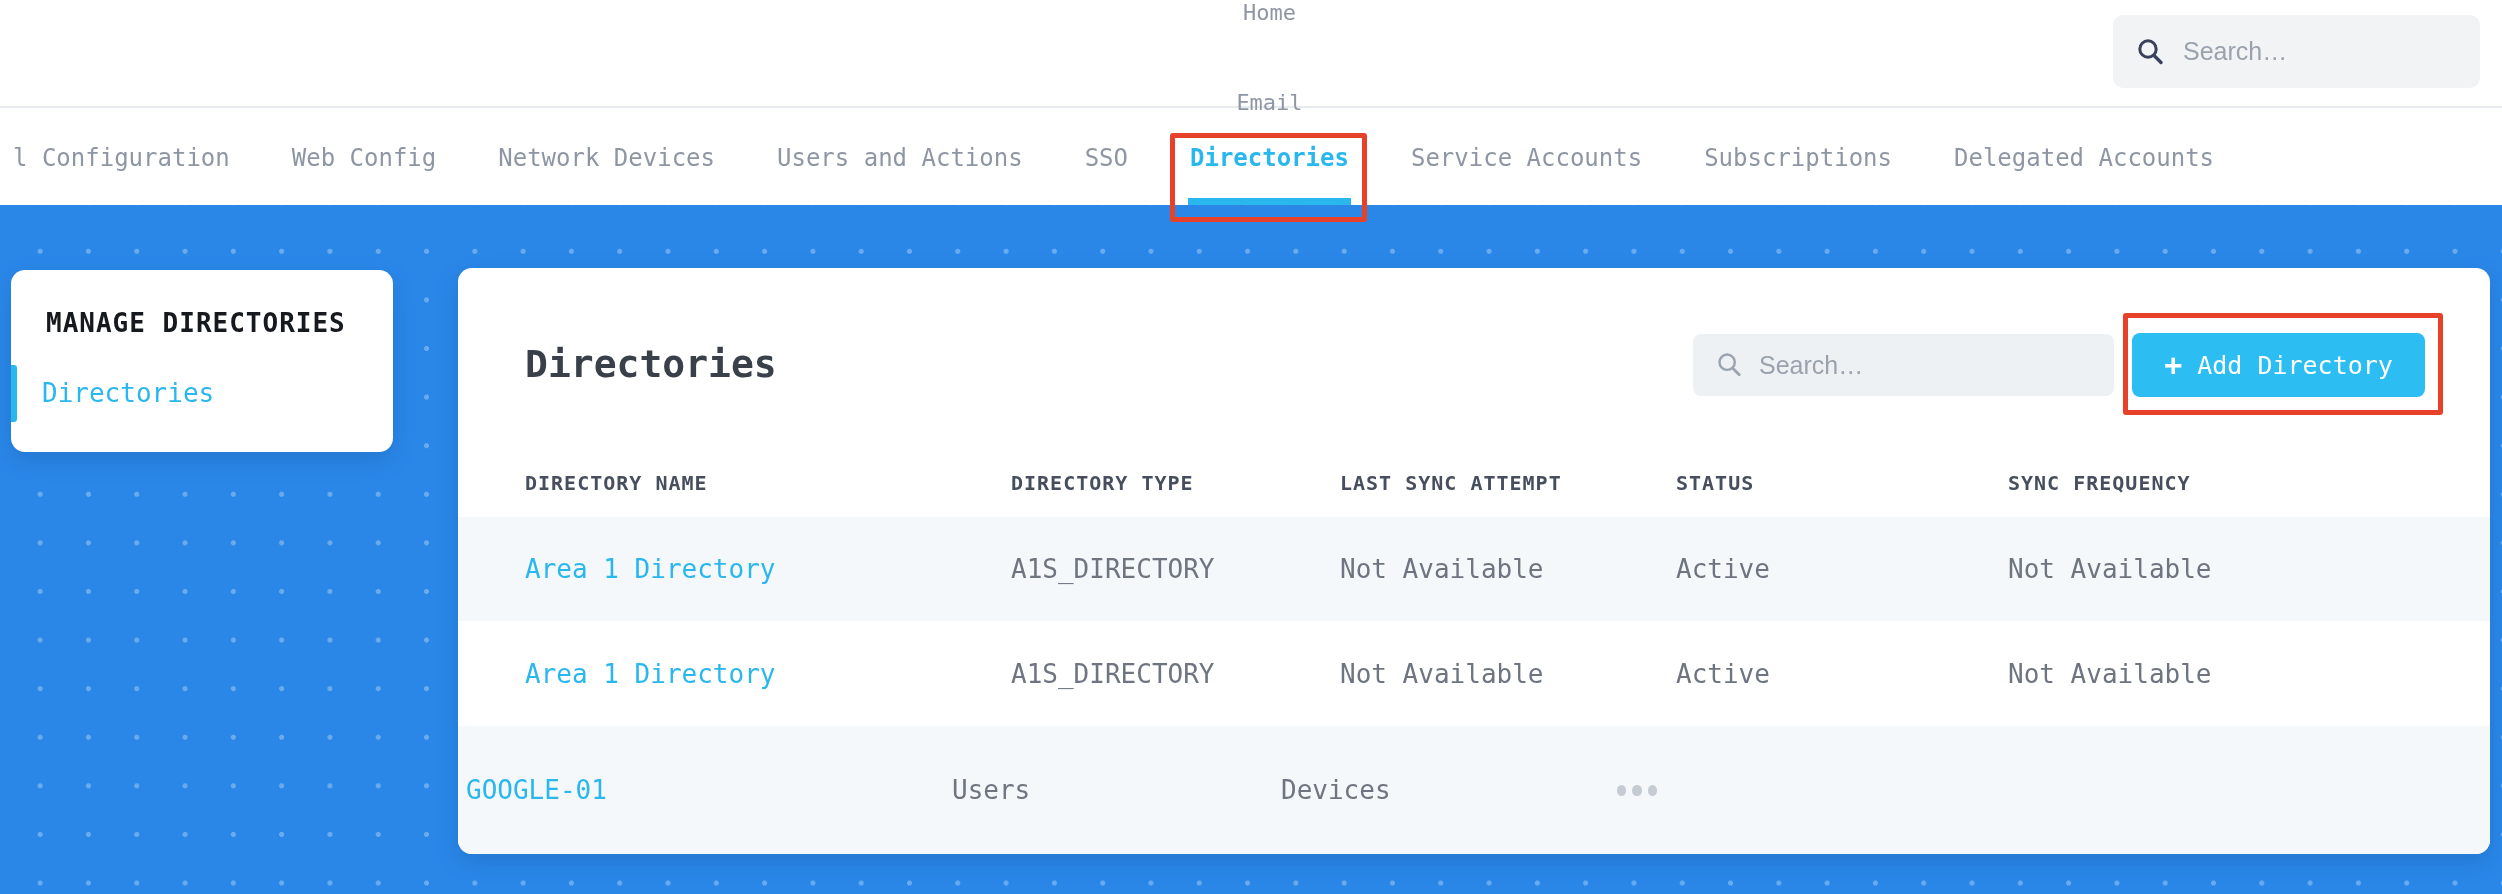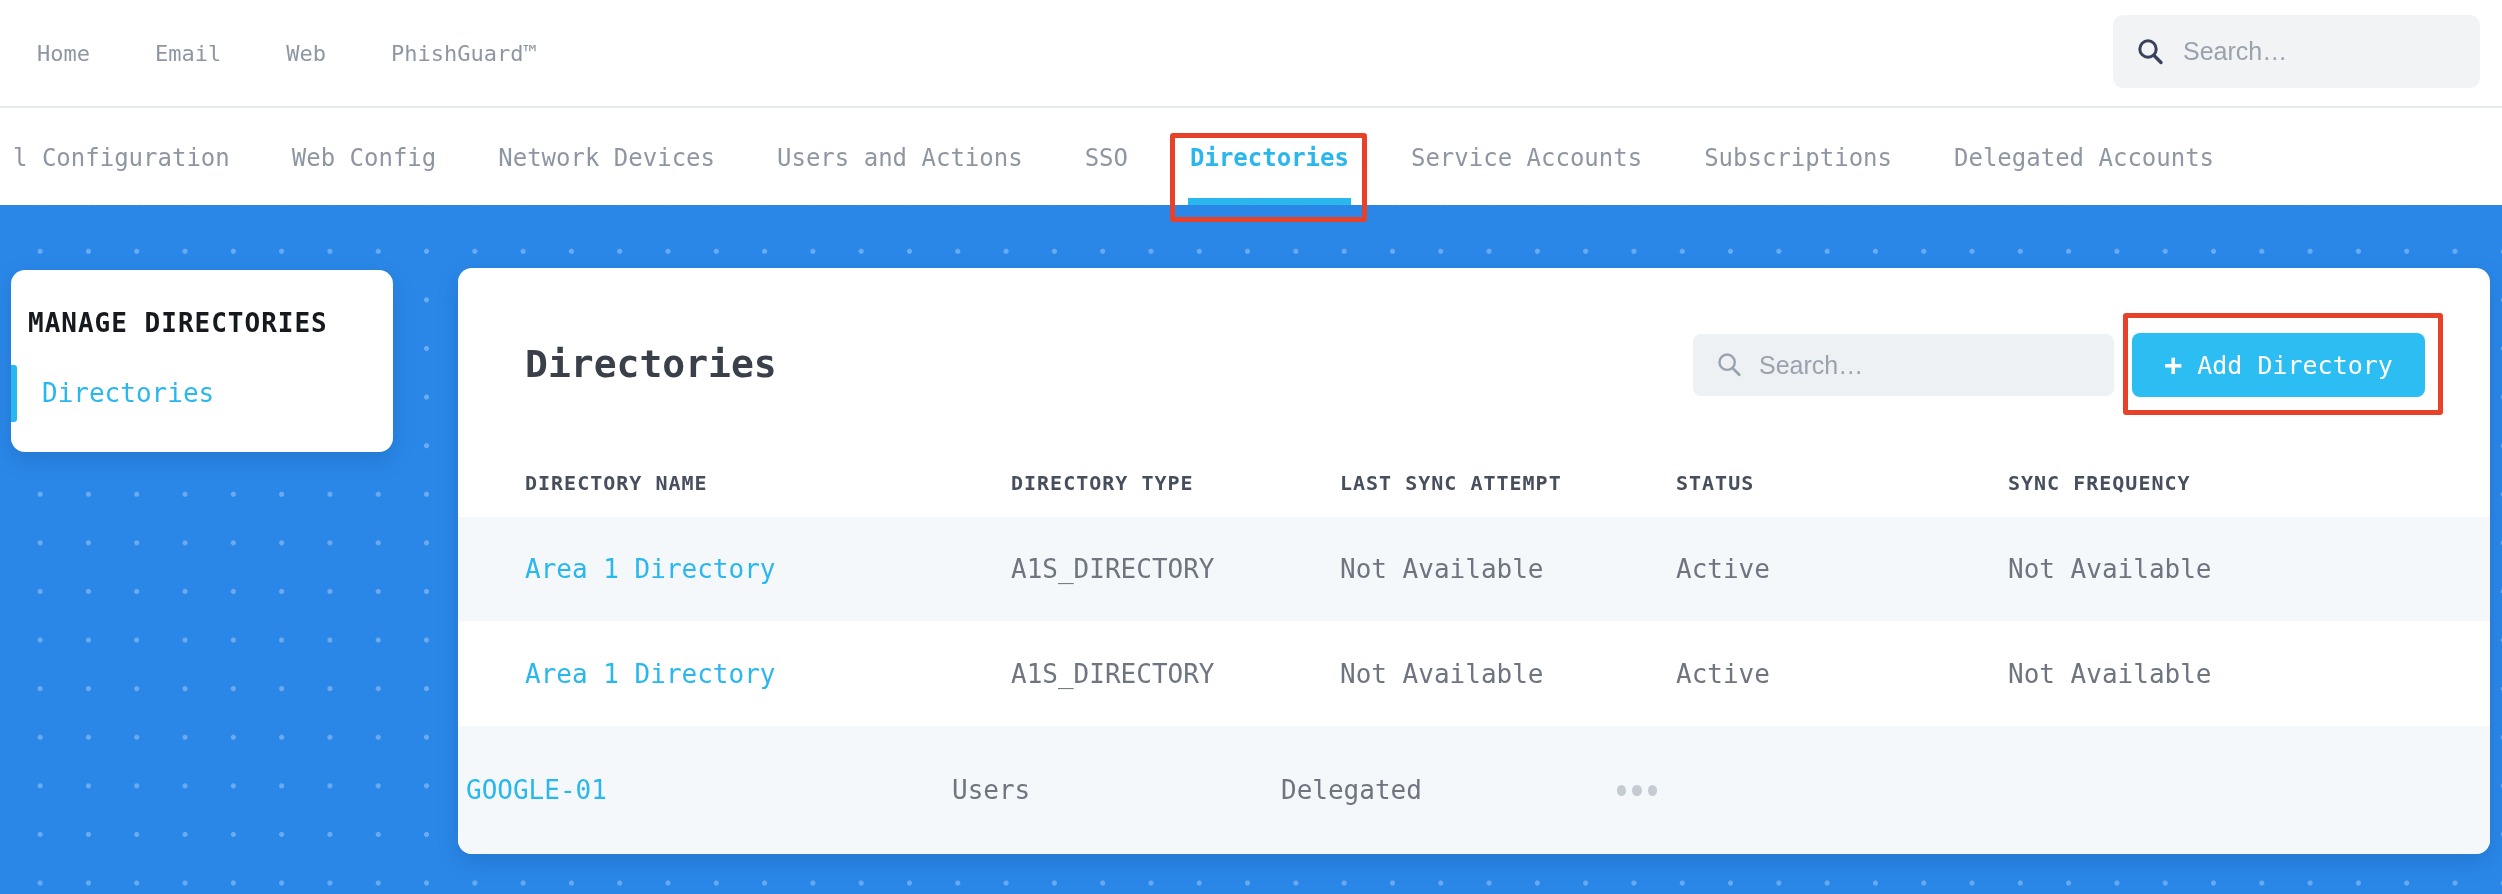--- a/index.html
+++ b/index.html
@@ -3,21 +3,21 @@
 <meta charset="utf-8">
 <style>
   * { margin:0; padding:0; box-sizing:border-box; }
   html,body { width:2502px; height:894px; overflow:hidden; }
   body { font-family:"DejaVu Sans Mono","Liberation Mono",monospace; background:#fff; }
   .stage { position:relative; width:2502px; height:894px; }
 
   
   .top-nav { position:absolute; top:0; left:0; width:100%; height:108px;
     background:#fff; border-bottom:2px solid #e7eaee;
-    display:flex; align-items:center; padding-left:37px; gap:65px; }
+    display:flex; align-items:center; padding-left:37px; gap:65px;flex-direction:column; }
   .top-nav .nav-item { font-size:22px; color:var(--nav_text); cursor:pointer; white-space:nowrap; }
   .top-search { position:absolute; top:15px; right:22px; width:367px; height:73px;
     background:#f1f3f5; border-radius:10px; display:flex; align-items:center; padding:0 22px; gap:18px; }
   .top-search svg { flex:0 0 auto; }
   .top-search input { flex:1; border:none; outline:none; background:transparent;
     font-family:"Liberation Sans","DejaVu Sans",sans-serif; font-size:25px; color:#4a5160; }
   .top-search input::placeholder { color:#9aa2ae; }
 
   
   .sub-nav { position:absolute; top:110px; left:0; width:100%; height:95px; background:#fff;
@@ -33,21 +33,21 @@
   
   .canvas { position:absolute; top:205px; left:0; right:0; bottom:0; background:var(--canvas_blue);
     background-image:radial-gradient(circle, rgba(255,255,255,0.30) 2.2px, transparent 2.8px);
     background-size:48.3px 48.6px; background-position:16px 22px; }
 
   .card { position:absolute; background:#fff; border-radius:14px;
     box-shadow:0 8px 22px rgba(16,58,116,0.20); }
 
   
   .side-card { left:11px; top:65px; width:382px; height:182px; }
-  .side-card .side-title { position:absolute; left:17px; top:38px; font-size:26px; font-weight:bold;
+  .side-card .side-title { position:absolute; left:35px; top:38px; font-size:26px; font-weight:bold;
     color:#16191d; letter-spacing:1px; white-space:nowrap; }
   .side-card .side-item { position:absolute; left:31px; top:108px; font-size:26px;
     color:var(--accent); cursor:pointer; white-space:nowrap; }
   .side-card .active-bar { position:absolute; left:0; top:95px; width:6px; height:57px;
     background:var(--accent); border-radius:0 3px 3px 0; }
 
   
   .main-card { left:458px; top:63px; width:2032px; height:586px; overflow:visible; }
   .main-card .clip { position:absolute; inset:0; border-radius:14px; overflow:hidden; }
   .panel-title { position:absolute; left:67px; top:74px; font-size:38px; font-weight:bold;
@@ -162,21 +162,21 @@
             <span class="cell">A1S_DIRECTORY</span>
             <span class="cell">Not Available</span>
             <span class="cell">Active</span>
             <span class="cell">Not Available</span>
             <span></span>
           </div>
 
           <div class="trow r3">
             <span class="cell link">GOOGLE-01</span>
             <span class="cell">Users</span>
-            <span class="cell">Delegated</span>
+            <span class="cell">Devices</span>
             <span class="row-menu">
                 <i></i>
                 <i></i>
                 <i></i>
               </span>
           </div>
         </div>
 
       </div>
 

